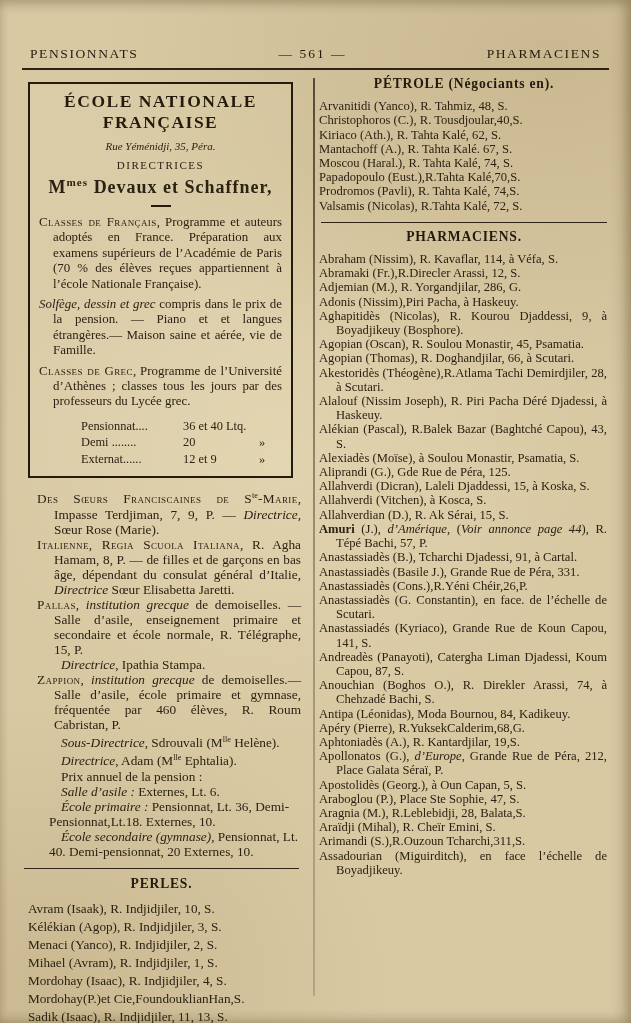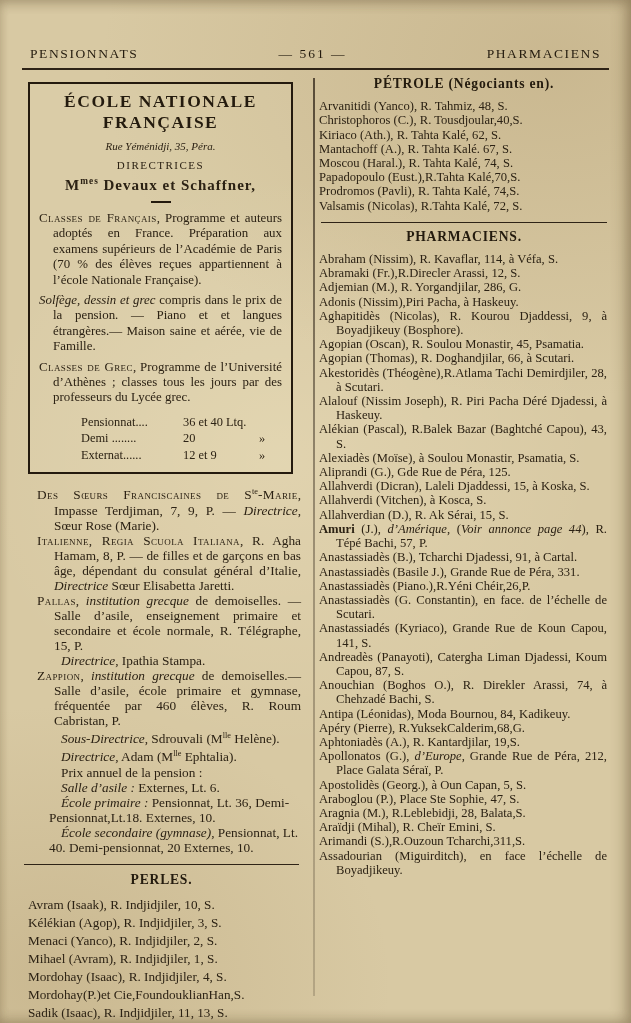--- a/index.html
+++ b/index.html
@@ -32,21 +32,21 @@
     background:linear-gradient(to bottom, rgba(46,35,22,0.75), rgba(46,35,22,0.35) 55%, rgba(46,35,22,0.2));
   }
   .col-left{width:285px;box-sizing:border-box;padding-right:6px;}
   .col-right{flex:1;box-sizing:border-box;padding-left:12px;font-size:12.6px;line-height:14.2px;}
 
   
   .ad-box{border:2.5px solid #241a0e;margin:12px 8px 10px 6px;padding:7px 9px 9px 9px;background:rgba(255,248,222,0.07);}
   .ad-title{text-align:center;font-weight:bold;font-size:17.5px;letter-spacing:1.5px;color:#241b0e;}
   .ad-address{text-align:center;font-style:italic;font-size:11px;margin-top:7px;}
   .ad-directrices{text-align:center;font-size:11px;letter-spacing:1.5px;margin-top:7px;}
-  .ad-names-line{text-align:center;font-weight:bold;font-size:15px;letter-spacing:1px;margin-top:5px;}
+  .ad-names-line{text-align:center;font-weight:bold;font-size:18px;letter-spacing:1px;margin-top:5px;}
   .ad-divider{width:20px;border-top:2px solid #241a0e;margin:7px auto 8px auto;}
   .ad-par{font-size:12.9px;line-height:15.4px;padding-left:14px;text-indent:-14px;margin-bottom:5px;text-align:justify;}
   .ad-prices{margin-top:8px;}
   .price-row{font-size:12.4px;line-height:16.5px;padding-left:42px;white-space:nowrap;}
   .s-pl{display:inline-block;width:102px;}
   .s-pv{display:inline-block;width:76px;}
 
   
   .entry{text-align:justify;}
   .hang{padding-left:17px;text-indent:-17px;}
@@ -157,21 +157,21 @@
           <div class="entry hang"><span>Alalouf (Nissim Joseph), R. Piri Pacha Déré Djadessi, à Haskeuy.</span></div>
           <div class="entry hang"><span>Alékian (Pascal), R.Balek Bazar (Baghtché Capou), 43, S.</span></div>
           <div class="entry hang"><span>Alexiadès (Moïse), à Soulou Monastir, Psamatia, S.</span></div>
           <div class="entry hang"><span>Aliprandi (G.), Gde Rue de Péra, 125.</span></div>
           <div class="entry hang"><span>Allahverdi (Dicran), Laleli Djaddessi, 15, à Koska, S.</span></div>
           <div class="entry hang"><span>Allahverdi (Vitchen), à Kosca, S.</span></div>
           <div class="entry hang"><span>Allahverdian (D.), R. Ak Sérai, 15, S.</span></div>
           <div class="entry hang"><span class="s-b">Amuri</span><span> (J.), </span><span class="s-i">d’Amérique</span><span>, (</span><span class="s-i">Voir annonce page 44</span><span>), R. Tépé Bachi, 57, P.</span></div>
           <div class="entry hang"><span>Anastassiadès (B.), Tcharchi Djadessi, 91, à Cartal.</span></div>
           <div class="entry hang"><span>Anastassiadès (Basile J.), Grande Rue de Péra, 331.</span></div>
-          <div class="entry hang"><span>Anastassiadès (Piano.),R.Yéni Chéir,26,P.</span></div>
+          <div class="entry hang"><span>Anastassiadès (Cons.),R.Yéni Chéir,26,P.</span></div>
           <div class="entry hang"><span>Anastassiadès (G. Constantin), en face. de l’échelle de Scutari.</span></div>
           <div class="entry hang"><span>Anastassiadés (Kyriaco), Grande Rue de Koun Capou, 141, S.</span></div>
           <div class="entry hang"><span>Andreadès (Panayoti), Catergha Liman Djadessi, Koum Capou, 87, S.</span></div>
           <div class="entry hang"><span>Anouchian (Boghos O.), R. Direkler Arassi, 74, à Chehzadé Bachi, S.</span></div>
           <div class="entry hang"><span>Antipa (Léonidas), Moda Bournou, 84, Kadikeuy.</span></div>
           <div class="entry hang"><span>Apéry (Pierre), R.YuksekCalderim,68,G.</span></div>
           <div class="entry hang"><span>Aphtoniadès (A.), R. Kantardjilar, 19,S.</span></div>
           <div class="entry hang"><span>Apollonatos (G.), </span><span class="s-i">d’Europe</span><span>, Grande Rue de Péra, 212, Place Galata Séraï, P.</span></div>
           <div class="entry hang"><span>Apostolidès (Georg.), à Oun Capan, 5, S.</span></div>
           <div class="entry hang"><span>Araboglou (P.), Place Ste Sophie, 47, S.</span></div>

